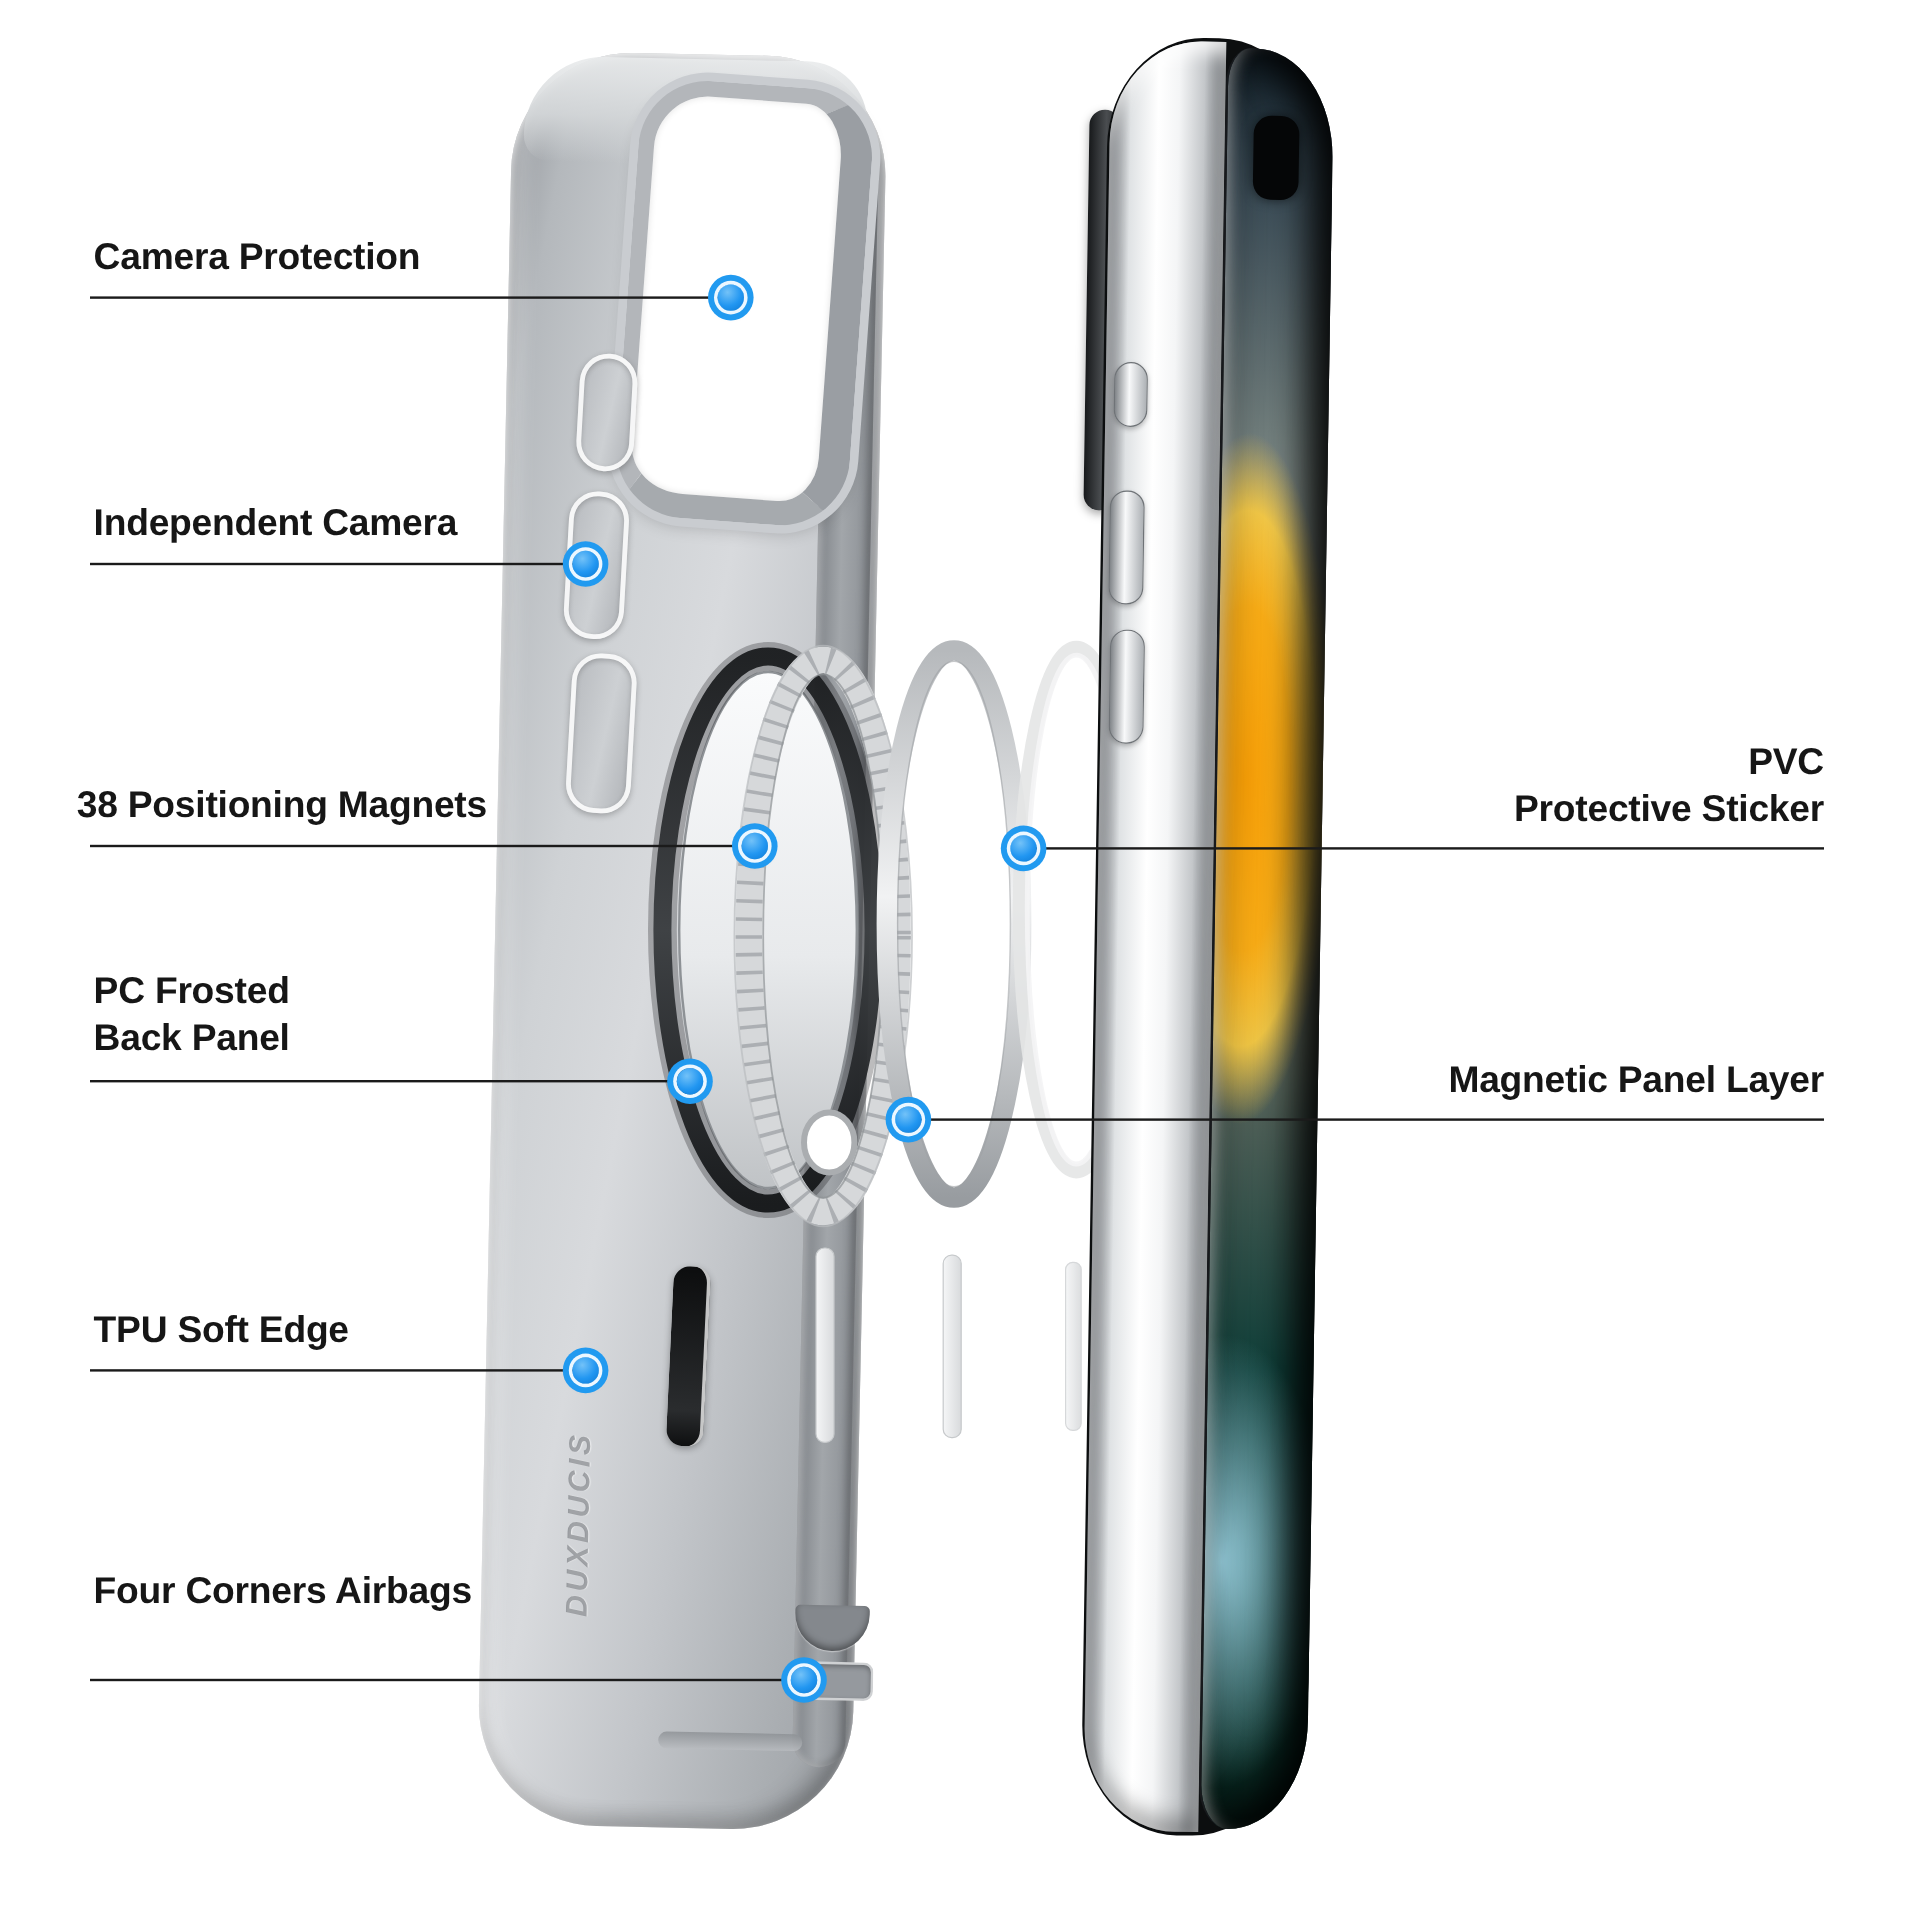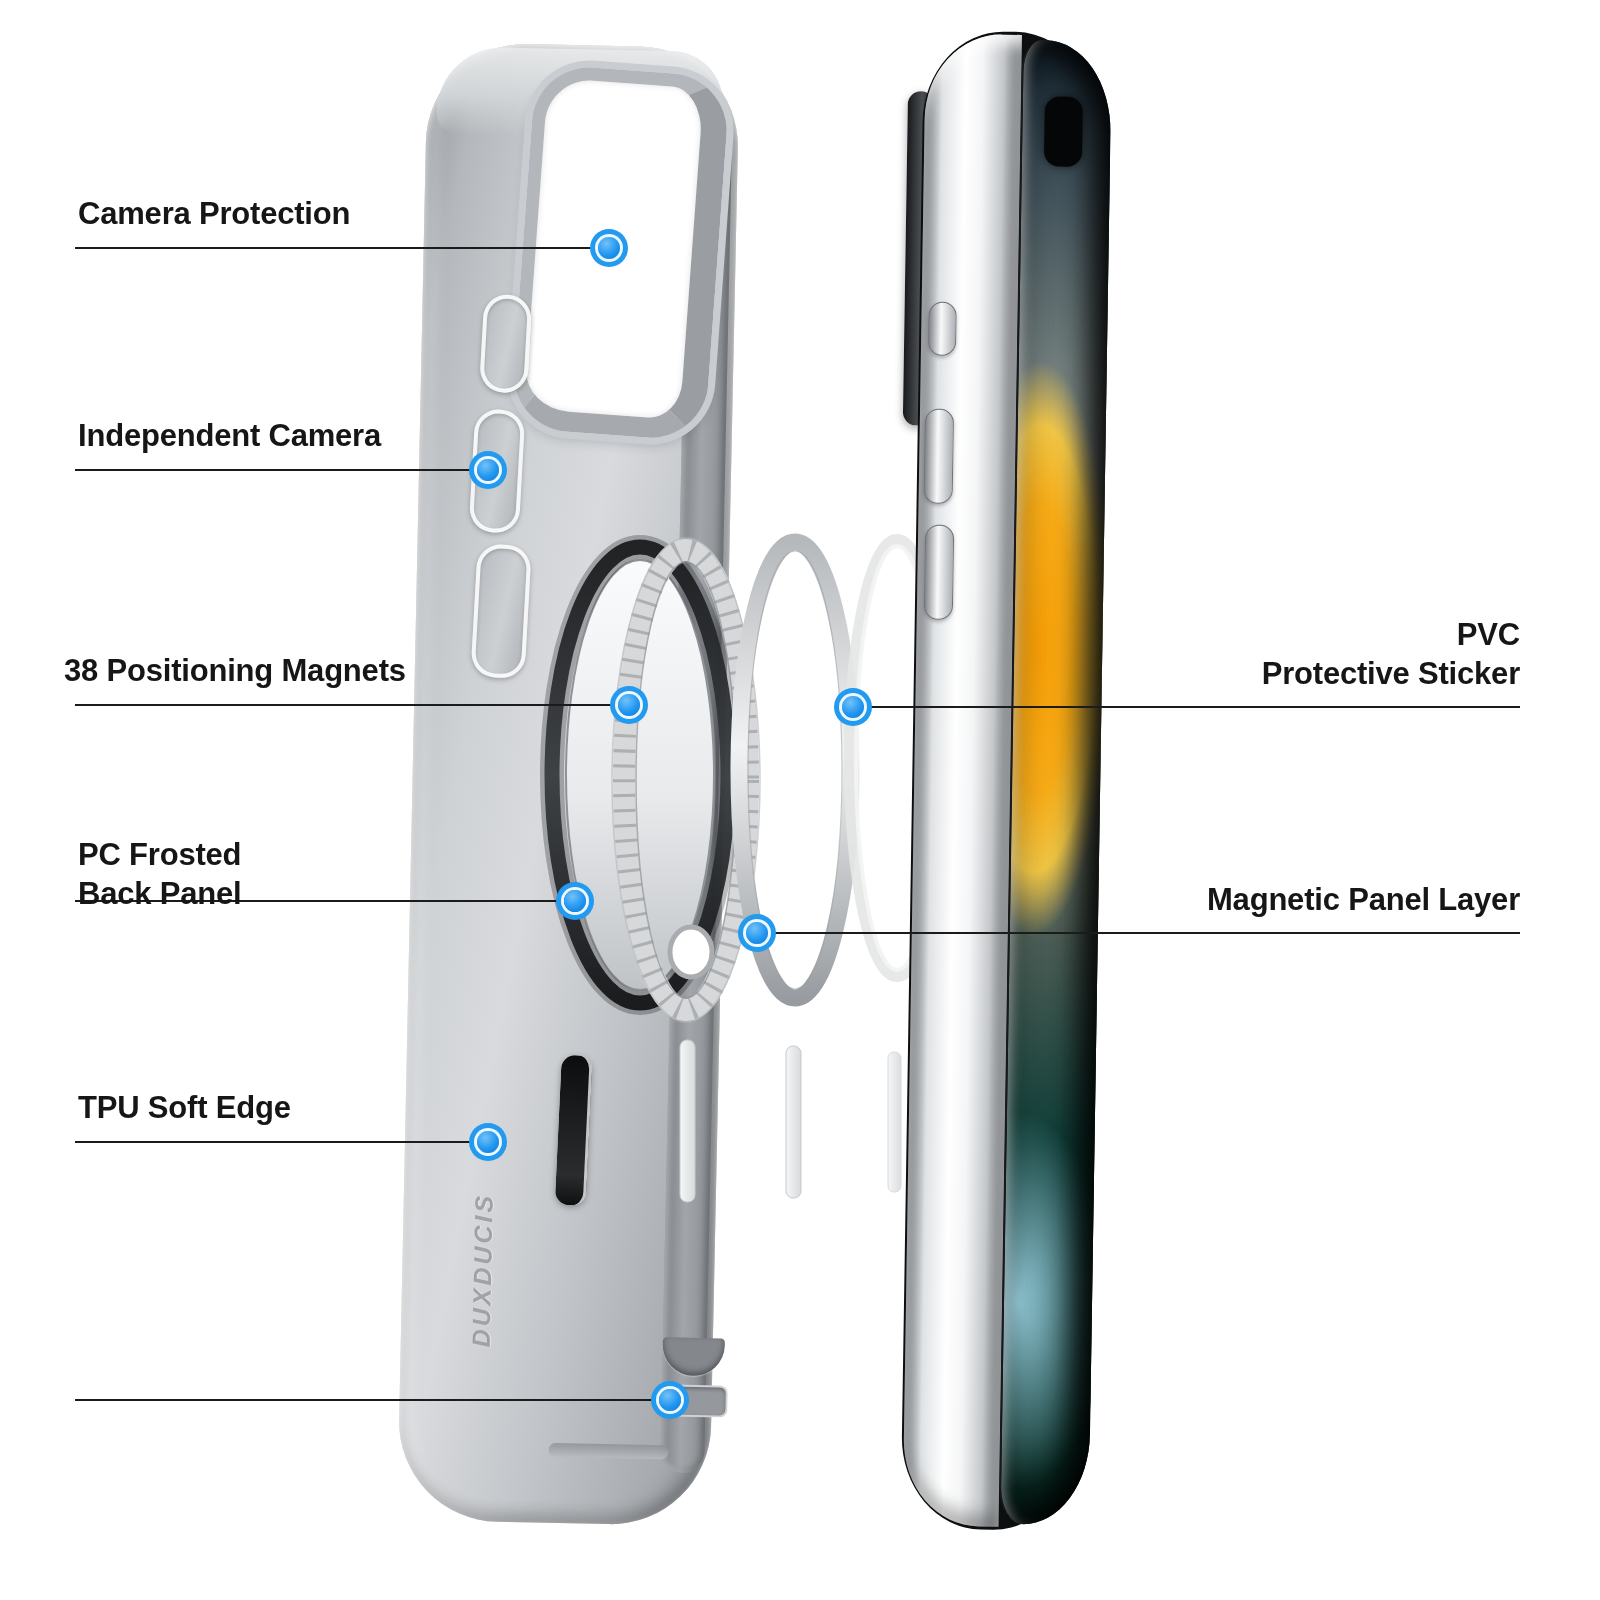--- a/index.html
+++ b/index.html
@@ -228,28 +228,29 @@
 
 <div class="abs lbl" style="left:78px;top:194px;">
   <span>Camera Protection</span>
 </div>
 <div class="abs lbl" style="left:78px;top:416px;">
   <span>Independent Camera</span>
 </div>
 <div class="abs lbl" style="left:64px;top:651px;">
   <span>38 Positioning Magnets</span>
 </div>
-<div class="abs lbl" style="left:78px;top:806px;margin-top:29px;">
+<div class="abs lbl" style="left:78px;top:806px;">
   <span>PC Frosted</span>
     <span>Back Panel</span>
 </div>
 <div class="abs lbl" style="left:78px;top:1088px;">
   <span>TPU Soft Edge</span>
 </div>
 <div class="abs lbl" style="left:78px;top:1306px;">
+  <span>Four Corners Airbags</span>
 </div>
 <div class="abs lbl right" style="right:80px;top:615px;">
   <span>PVC</span>
     <span>Protective Sticker</span>
 </div>
 <div class="abs lbl right" style="right:80px;top:880px;">
   <span>Magnetic Panel Layer</span>
 </div>
 
 </body></html>

